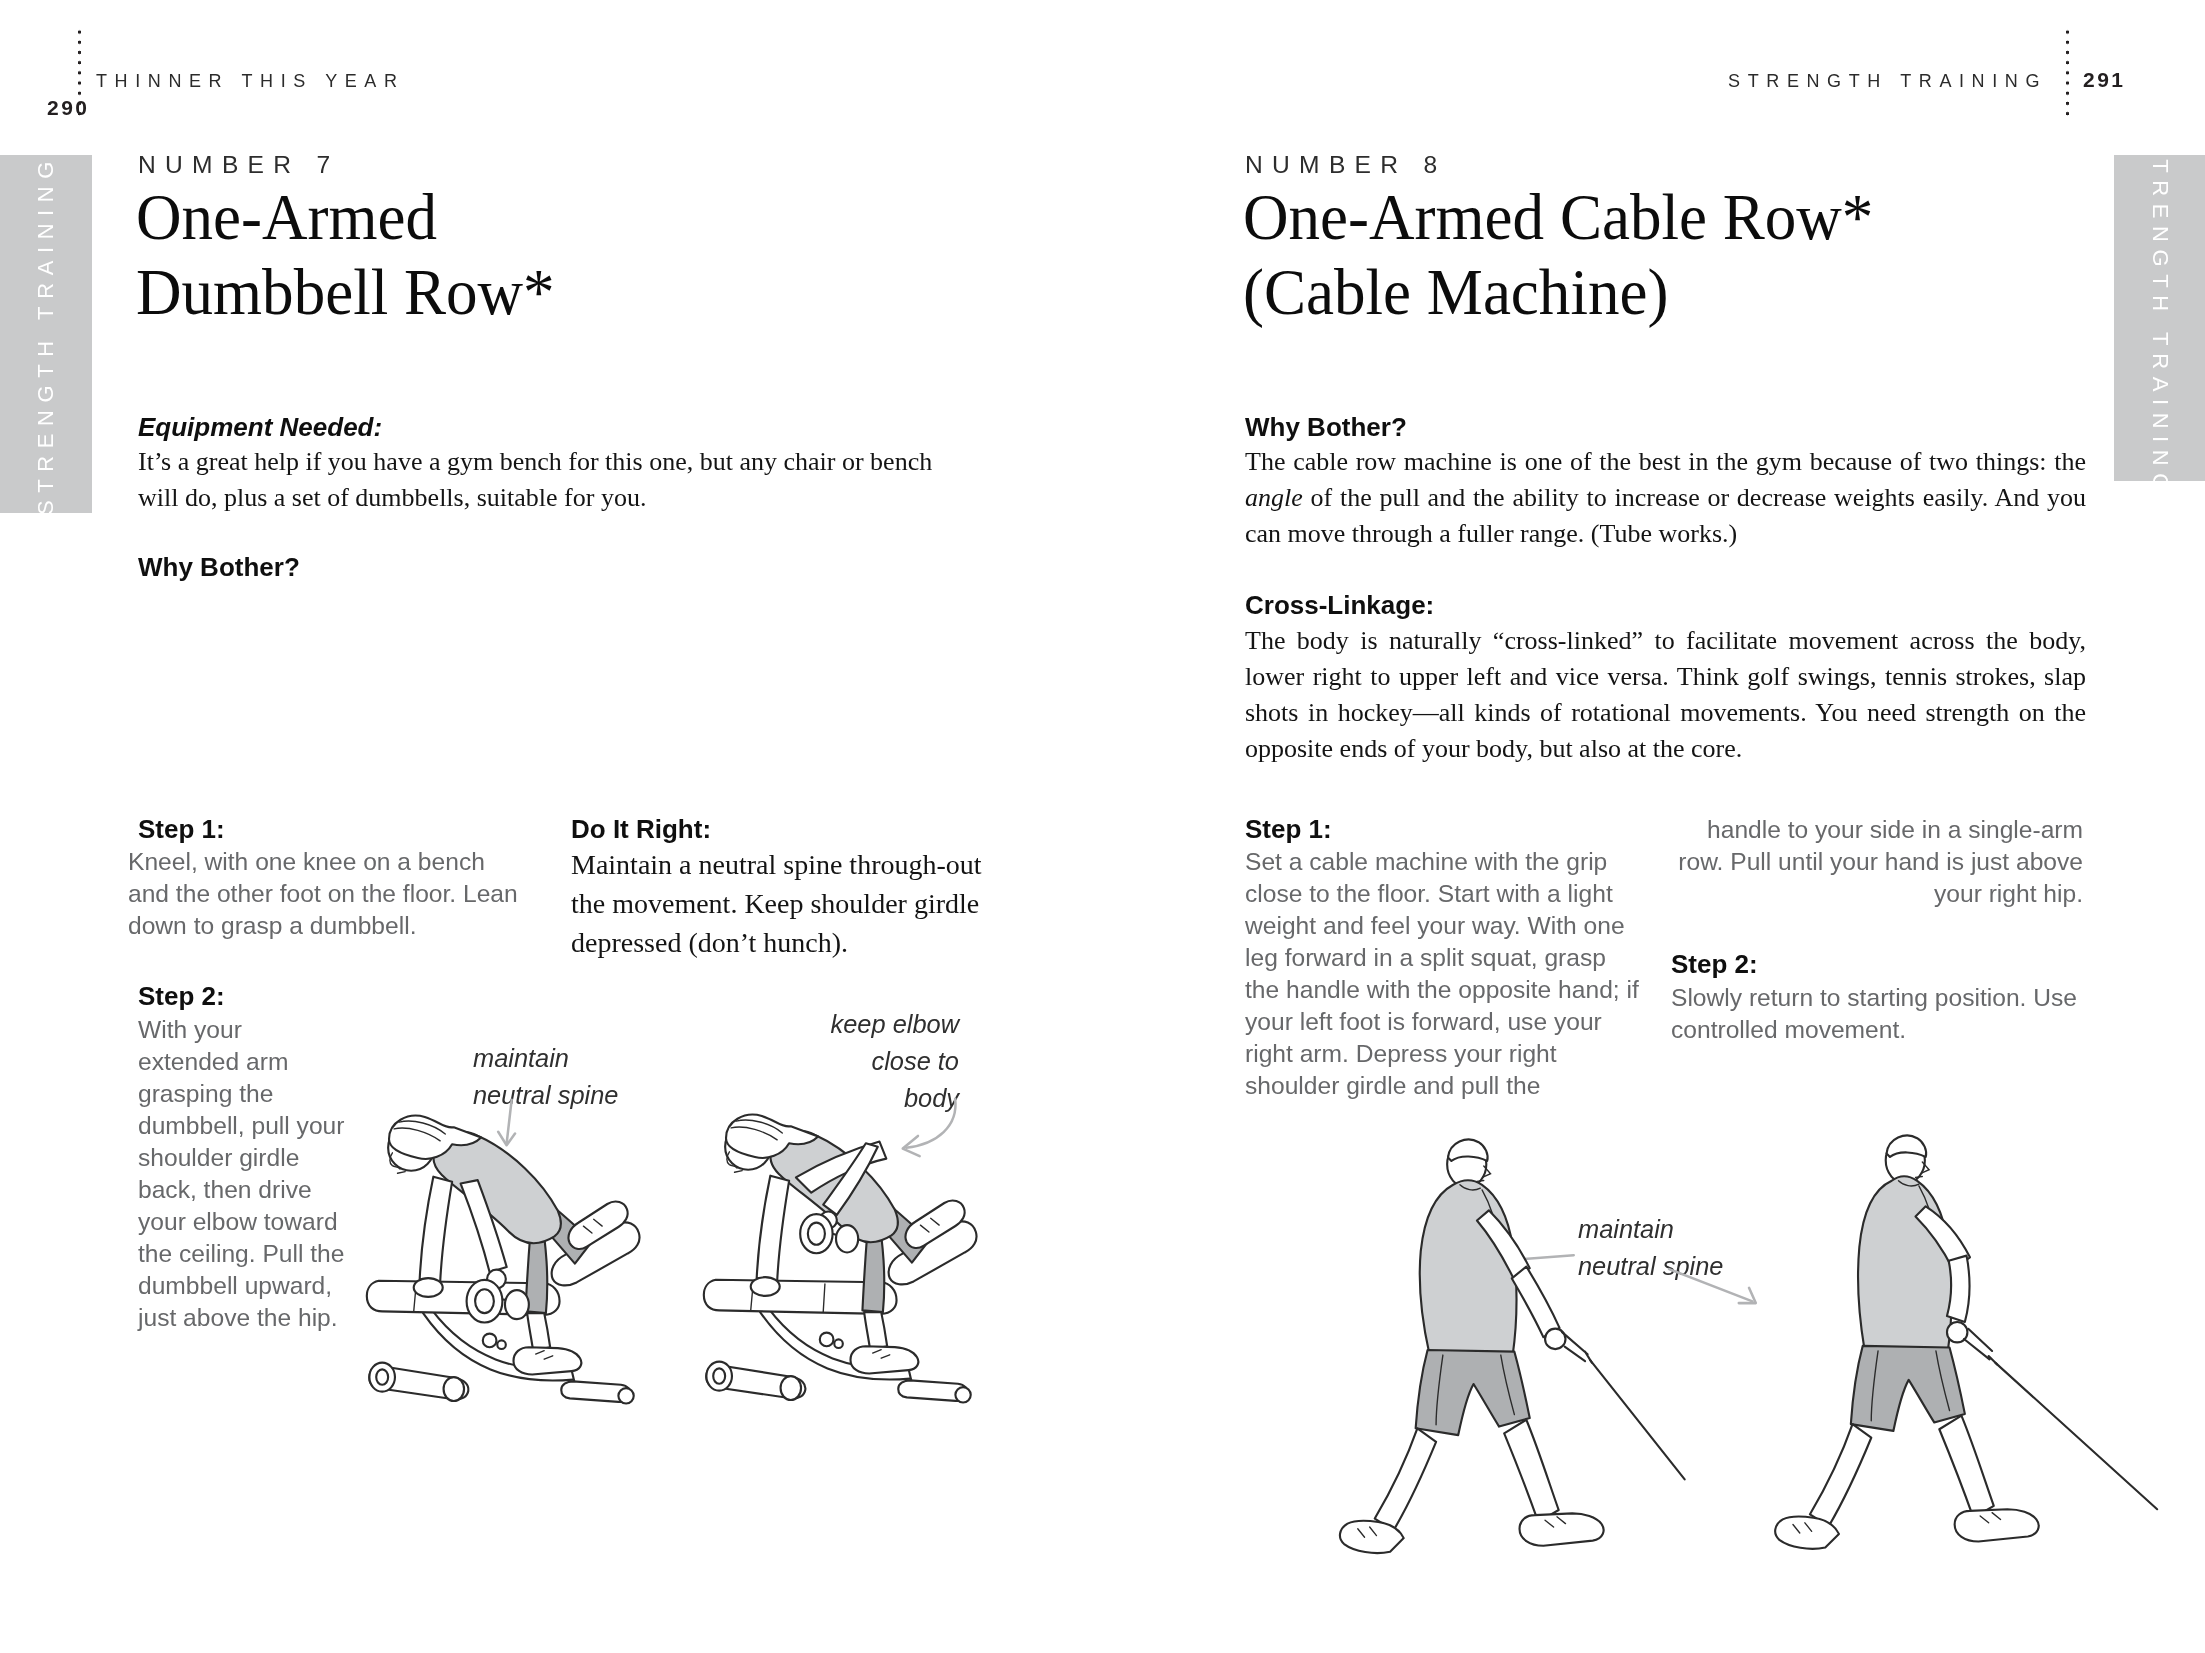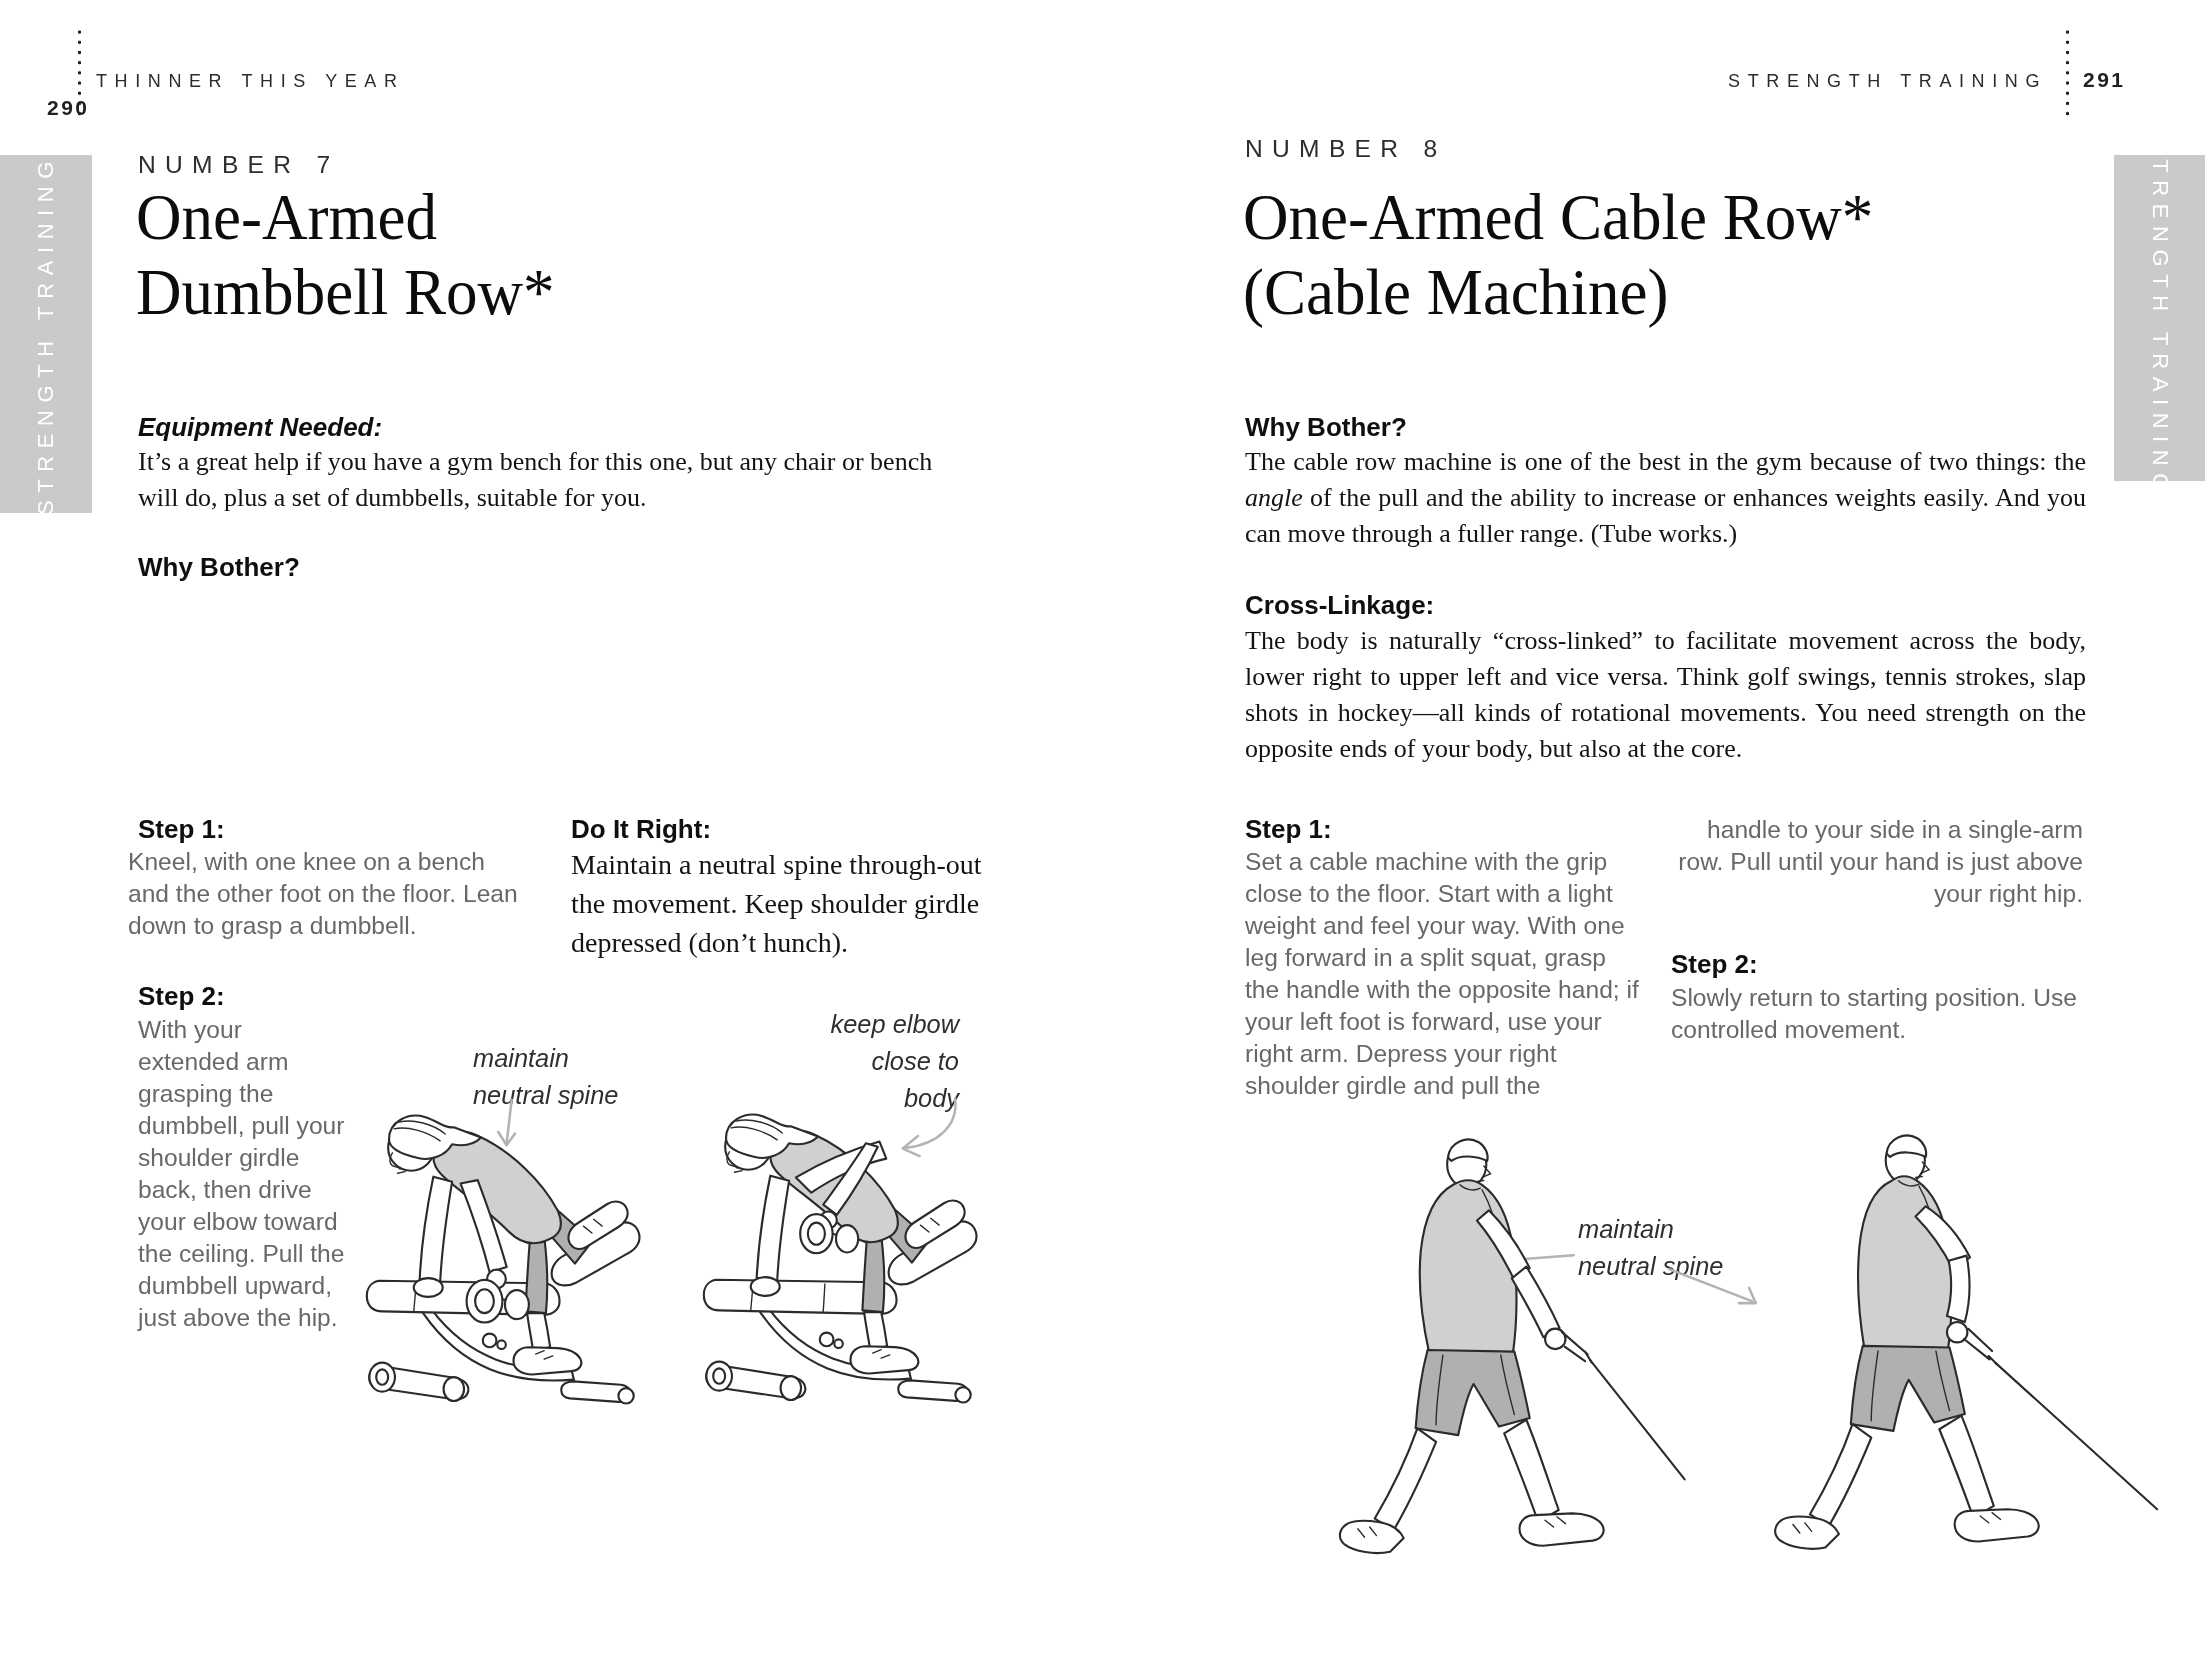--- a/index.html
+++ b/index.html
@@ -172,28 +172,28 @@
       <path class="fw" d="M116,94 C150,74 186,60 214,52 L222,72 C194,78 160,94 134,112 Z"></path>
       <path class="fw" d="M212,58 C198,88 180,116 164,138 L148,126 C164,104 182,80 198,54 Z"></path>
       <circle class="fw" cx="154" cy="144" r="10"></circle>
       <path class="ln" d="M152,158 L172,164"></path>
       <ellipse class="fw" cx="176" cy="166" rx="13" ry="16"></ellipse>
       <ellipse class="fw" cx="140" cy="160" rx="19" ry="23"></ellipse>
       <ellipse class="fw" cx="140" cy="160" rx="10" ry="13"></ellipse>
     </g>
   </svg>
 
-  <div class="abs kicker" style="left:1245px;top:135px;">NUMBER 8</div>
+  <div class="abs kicker" style="left:1245px;top:151px;">NUMBER 8</div>
   <div class="abs title" style="left:1243px;top:180px;">
     <div>One-Armed Cable Row*</div>
     <div>(Cable Machine)</div>
   </div>
 
   <div class="abs h-sans" style="left:1245px;top:411px;">Why Bother?</div>
-  <div class="abs serif-body" style="left:1245px;top:444px;width:841px;"><span>The cable row machine is one of the best in the gym because of two things: the </span><em class="inline-it">angle</em><span> of the pull and the ability to increase or enhances weights easily. And you can move through a fuller range. (Tube works.)</span></div>
+  <div class="abs serif-body" style="left:1245px;top:444px;width:841px;"><span>The cable row machine is one of the best in the gym because of two things: the </span><em class="inline-it">angle</em><span> of the pull and the ability to increase or decrease weights easily. And you can move through a fuller range. (Tube works.)</span></div>
 
   <div class="abs h-sans" style="left:1245px;top:589px;">Cross-Linkage:</div>
   <div class="abs serif-body" style="left:1245px;top:623px;width:841px;">The body is naturally “cross-linked” to facilitate movement across the body, lower right to upper left and vice versa. Think golf swings, tennis strokes, slap shots in hockey—all kinds of rotational movements. You need strength on the opposite ends of your body, but also at the core.</div>
 
   <div class="abs h-sans" style="left:1245px;top:813px;">Step 1:</div>
   <div class="abs gray-body" style="left:1245px;top:846px;width:399px;">Set a cable machine with the grip close to the floor. Start with a light weight and feel your way. With one leg forward in a split squat, grasp the handle with the opposite hand; if your left foot is forward, use your right arm. Depress your right shoulder girdle and pull the</div>
 
   <div class="abs gray-body" style="left:1671px;top:814px;width:412px;text-align:right;">handle to your side in a single-arm row. Pull until your hand is just above your right hip.</div>
   <div class="abs h-sans" style="left:1671px;top:948px;">Step 2:</div>
   <div class="abs gray-body" style="left:1671px;top:982px;width:412px;">Slowly return to starting position. Use controlled movement.</div>

